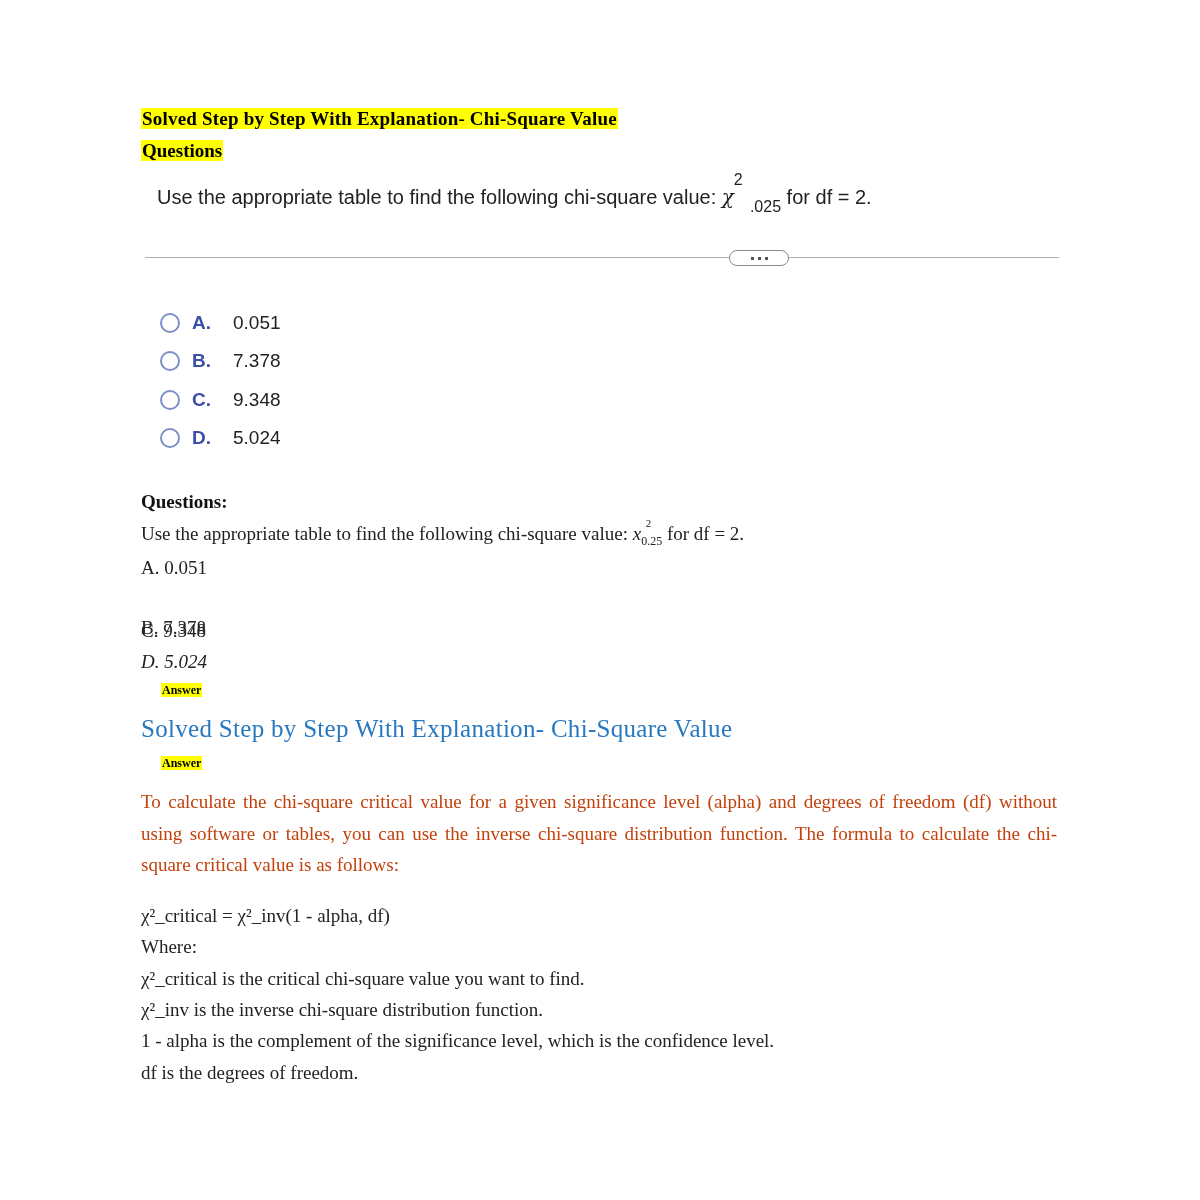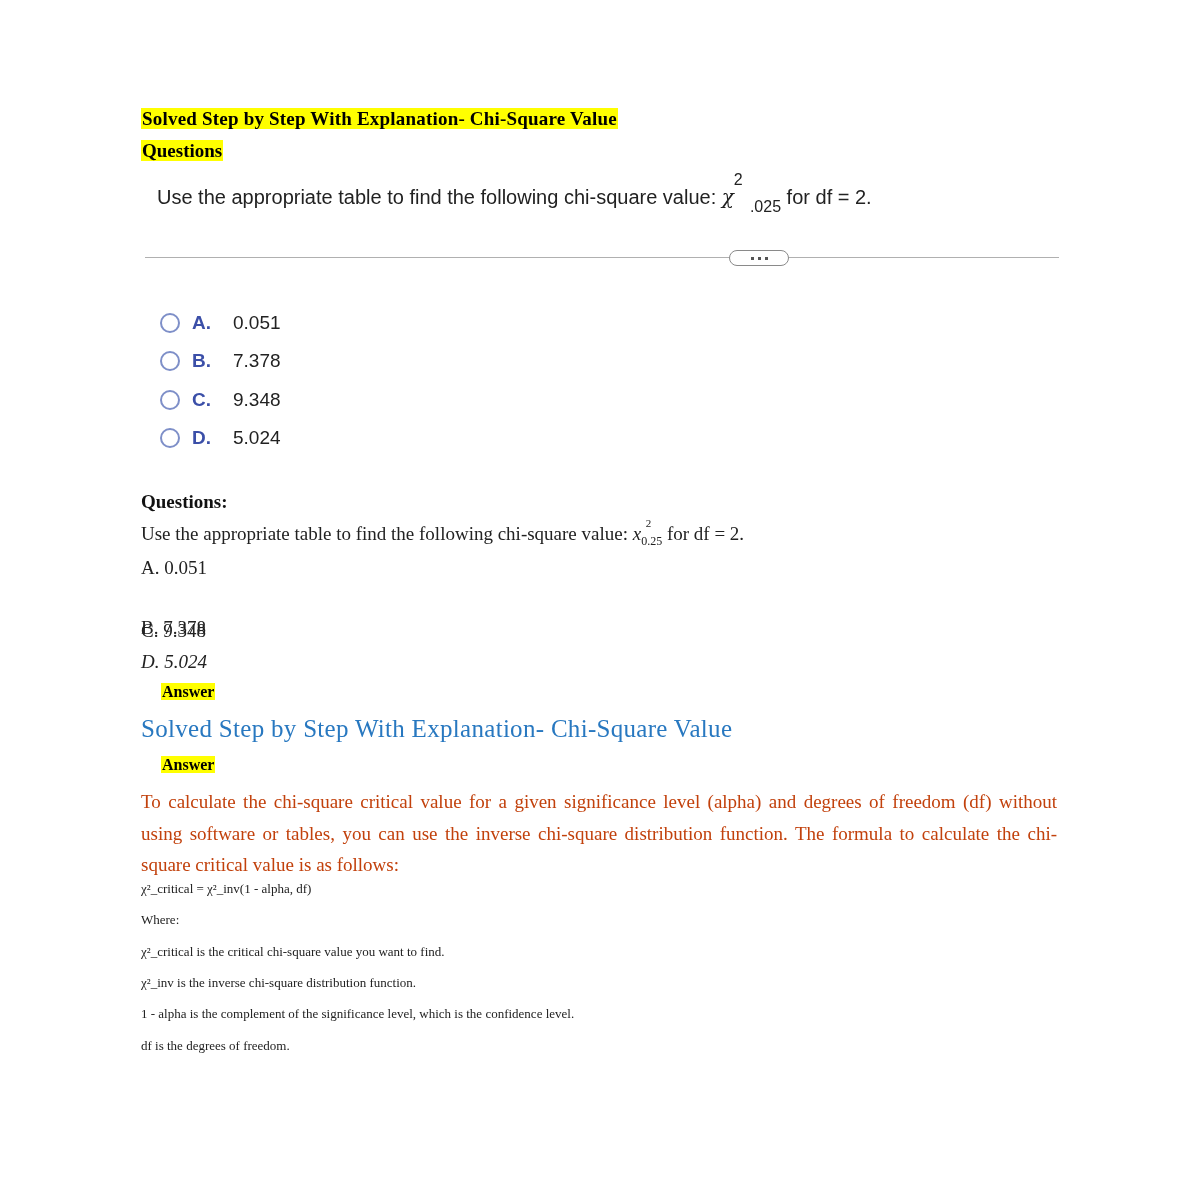--- a/index.html
+++ b/index.html
@@ -21,24 +21,24 @@
   .radio { width: 20px; height: 20px; border: 2px solid #7e8fc8; border-radius: 50%; box-sizing: border-box; margin-right: 12px; background: #fff; }
   .opt-letter { color: #3b4fa8; font-weight: bold; width: 41px; }
   .opt-val { color: #222; }
   .sec2-head { left: 141px; top: 491px; font-size: 19px; font-weight: bold; color: #111; }
   .sec2-q { left: 141px; top: 523px; font-size: 19px; color: #222; }
   .xi { font-style: italic; position: relative; }
   .xi-wrap { position: relative; display: inline-block; }
   .xi-sup { position: absolute; left: 13px; top: -6px; font-size: 11px; }
   .xi-sub { position: relative; top: 5px; font-size: 12px; }
   .list-item { left: 141px; font-size: 19px; color: #222; }
-  .answer-label { left: 141px; font-size: 16px; padding-left: 20px; }
+  .answer-label { left: 141px; font-size: 12px; padding-left: 20px; }
   .blue-title { left: 141px; top: 715px; font-size: 25px; color: #2878c0; letter-spacing: 0.3px; }
   .para { left: 141px; top: 786px; width: 916px; font-size: 19px; color: #c2410c; line-height: 31.5px; text-align: justify; }
-  .line { left: 141px; font-size: 13px; color: #222; }
+  .line { left: 141px; font-size: 19px; color: #222; margin-top: 24px; }
 </style>
 </head>
 <body>
 
 <div class="abs serif title-top">
   <span class="hl">Solved Step by Step With  Explanation- Chi-Square Value</span>
 </div>
 <div class="abs serif questions-top">
   <span class="hl">Questions</span>
 </div>

